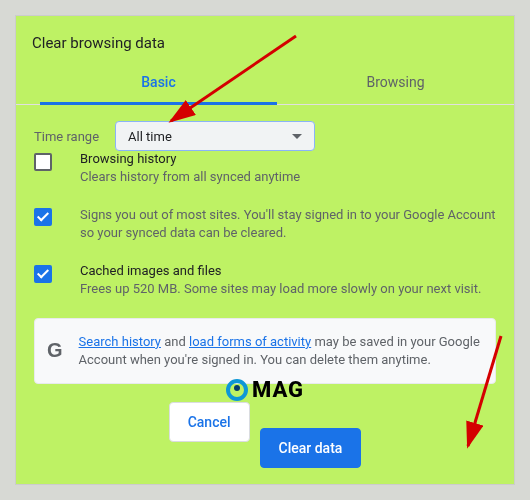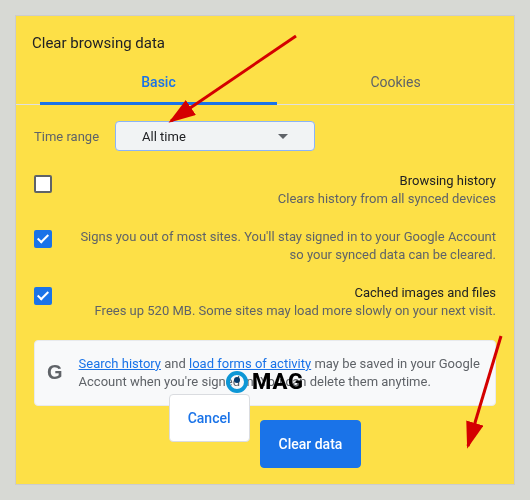--- a/index.html
+++ b/index.html
@@ -6,21 +6,21 @@
   body {
     font-family: "Segoe UI", Roboto, Arial, sans-serif;
     background: #d7d9d4;
     width: 530px;
     height: 500px;
     padding: 15px;
     font-size: 13px;
     color: #202124;
   }
   .dialog {
-    background: #fde047;
+    background: #bef264;
     width: 100%;
     height: 100%;
     border: 1px solid #ccc;
     position: relative;
     overflow: hidden;
   }
   .title {
     font-size: 15px;
     padding: 18px 16px 12px 16px;
   }
@@ -43,50 +43,48 @@
     border-bottom: 3px solid #1a73e8;
     margin-bottom: -1px;
   }
   .body {
     padding: 16px 18px 0 18px;
   }
   .timerange-row {
     display: flex;
     align-items: center;
     gap: 16px;
-    margin-bottom: 22px;
   }
   .tr-label {
     color: #5f6368;
     font-size: 13px;
   }
   .select {
     width: 200px;
     height: 30px;
     border: 1px solid #8ab4f8;
     border-radius: 4px;
     background: #f1f3f4;
     display: flex;
     align-items: center;
     justify-content: space-between;
-    padding: 0 26px;
+    padding: 0 12px;
     cursor: pointer;
   }
   .select-value { color: #202124; font-size: 13px; }
   .chevron {
     width: 0; height: 0;
     border-left: 5px solid transparent;
     border-right: 5px solid transparent;
     border-top: 5px solid #5f6368;
   }
   .option-row {
     display: flex;
-    gap: 12px;
+    gap: 28px;
     margin-bottom: 20px;
-    text-align: right;
   }
   .checkbox {
     width: 18px;
     height: 18px;
     border: 2px solid #5f6368;
     border-radius: 2px;
     flex-shrink: 0;
     margin-top: 2px;
     cursor: pointer;
     position: relative;
@@ -172,21 +170,21 @@
     top: 2px; left: 4px;
   }
   .logo-text {
     font-size: 22px;
     font-weight: 800;
     letter-spacing: 1px;
     color: #000;
   }
   .buttons { display: flex; gap: 10px; }
   .btn {
-    height: 48px;
+    height: 40px;
     padding: 0 18px;
     border-radius: 4px;
     font-size: 14px;
     font-weight: 500;
     cursor: pointer;
     display: flex;
     align-items: center;
   }
   .btn-cancel {
     background: #fff;
@@ -206,38 +204,38 @@
 </style>
 </head>
 <body>
 
 <div class="dialog">
 
   <div class="title">Clear browsing data</div>
 
   <div class="tabs">
     <div class="tab active">Basic</div>
-    <div class="tab">Cookies</div>
+    <div class="tab">Browsing</div>
   </div>
 
   <div class="body">
 
     <div class="timerange-row">
       <span class="tr-label">Time range</span>
       <div class="select">
         <span class="select-value">All time</span>
         <span class="chevron"></span>
       </div>
     </div>
 
     <div class="option-row">
       <div class="checkbox"></div>
       <div class="opt-text">
         <div class="opt-title">Browsing history</div>
-        <div class="opt-sub">Clears history from all synced devices</div>
+        <div class="opt-sub">Clears history from all synced anytime</div>
       </div>
     </div>
 
     <div class="option-row">
       <div class="checkbox checked"></div>
       <div class="opt-text">
         <div class="opt-sub">Signs you out of most sites. You'll stay signed in to your Google Account so your synced data can be cleared.</div>
       </div>
     </div>
 

